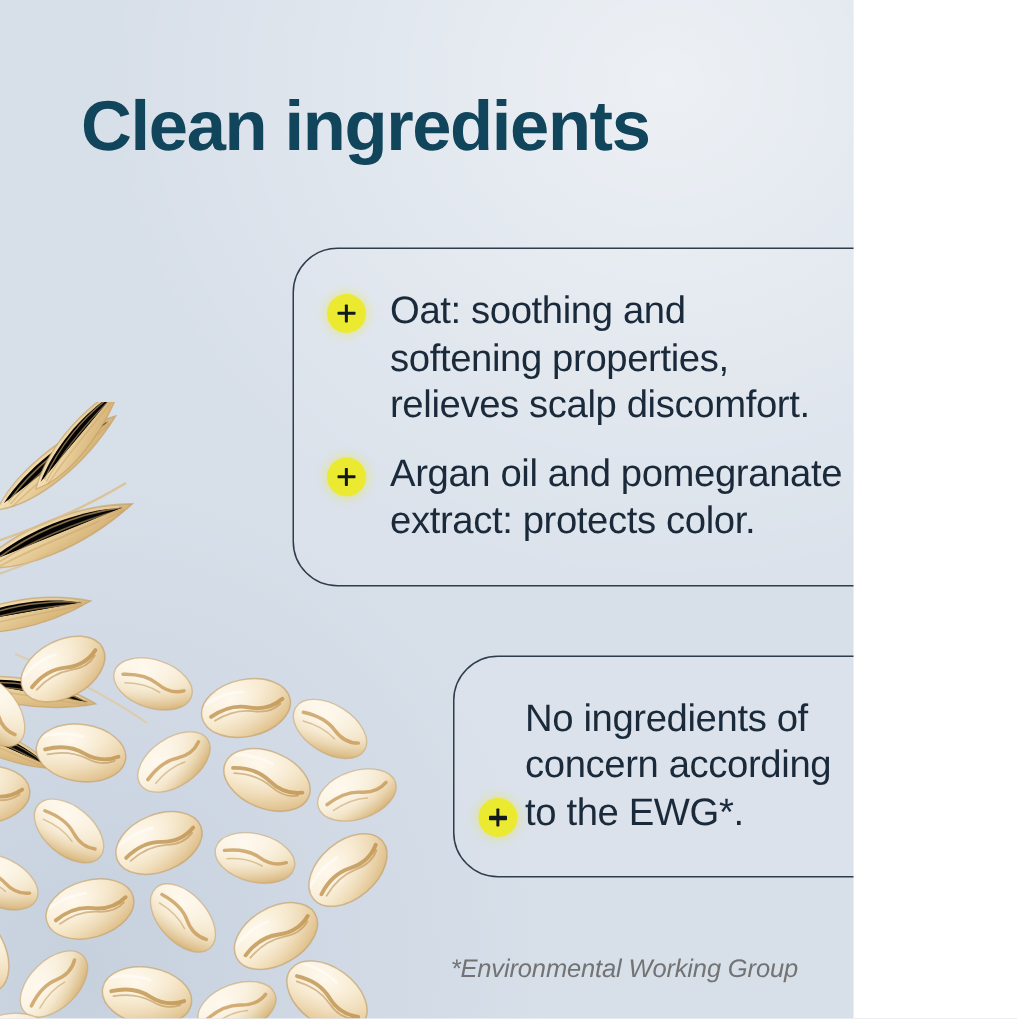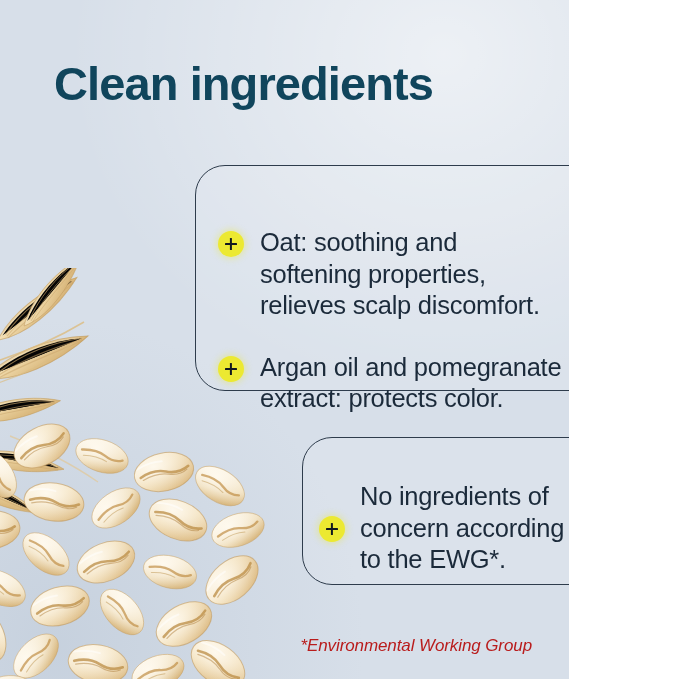--- a/index.html
+++ b/index.html
@@ -67,28 +67,27 @@
     padding: 18px 18px 18px 16px;
     display: flex;
     align-items: center;
   }
 
   
   .bullet-row {
     display: flex;
     align-items: flex-start;
     gap: 16px;
-    margin-top: 35px;
   }
   .bullet-row + .bullet-row {
-    margin-top: 30px;
+    margin-top: 14px;
   }
   #card-ewg .bullet-row {
-    align-items: center;
-    gap: 15px;
+    align-items: flex-end;
+    gap: 5px;
   }
 
   .plus-badge {
     flex: 0 0 auto;
     width: 26px;
     height: 26px;
     border-radius: 50%;
     background: #ece931;
     position: relative;
     margin-top: 4px;
@@ -126,21 +125,21 @@
   }
 
   
   .footnote {
     position: absolute;
     right: 37px;
     top: 636px;
     font-size: 17px;
     font-style: italic;
     letter-spacing: -0.1px;
-    color: #b91c1c;
+    color: #737373;
     white-space: nowrap;
     margin-left: 24px;
   }
 
   
   #oats-photo {
     position: absolute;
     left: -20px;
     top: 268px;
     width: 300px;

